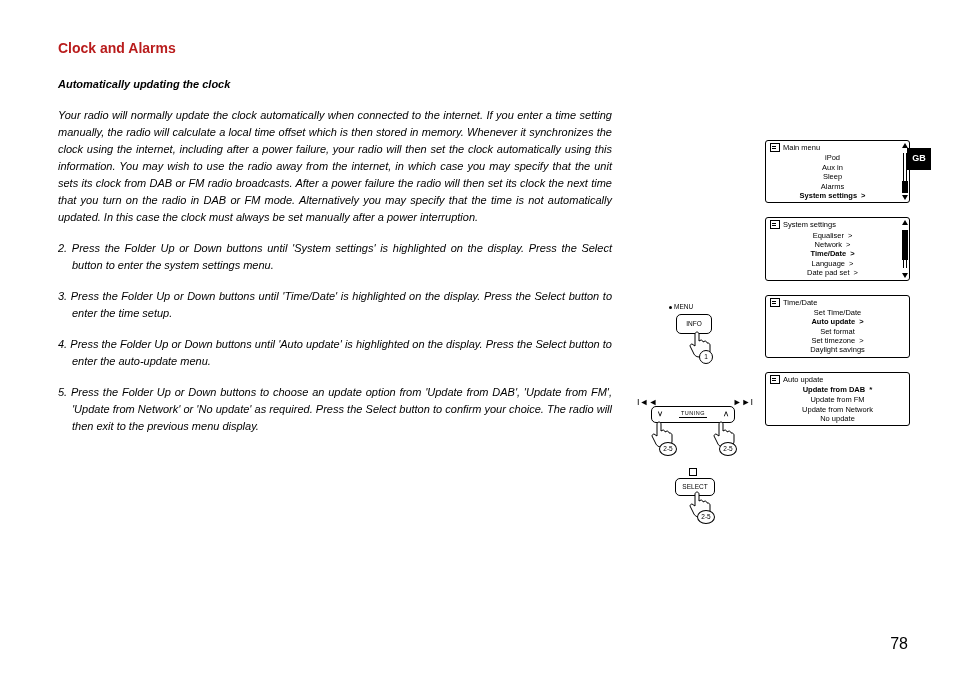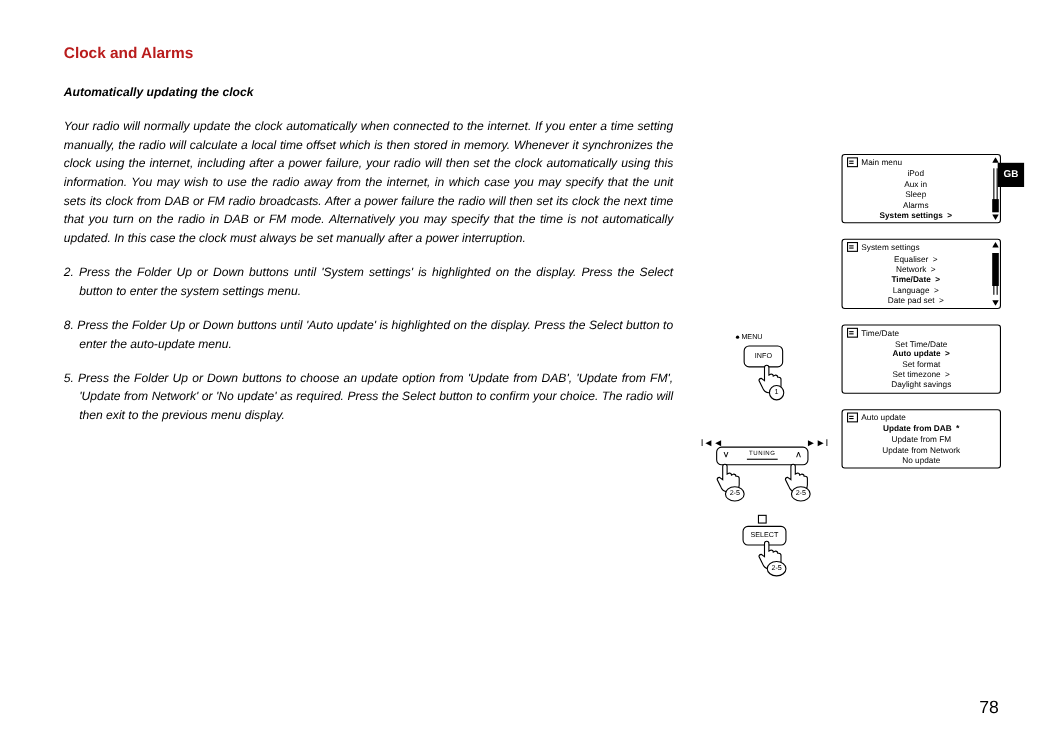--- a/index.html
+++ b/index.html
@@ -55,21 +55,22 @@
 </head>
 <body>
 
 <div class="page">
   <h2 class="title">Clock and Alarms</h2>
 
   <div class="body-col">
     <p class="subhead">Automatically updating the clock</p>
     <p>Your radio will normally update the clock automatically when connected to the internet. If you enter a time setting manually, the radio will calculate a local time offset which is then stored in memory. Whenever it synchronizes the clock using the internet, including after a power failure, your radio will then set the clock automatically using this information. You may wish to use the radio away from the internet, in which case you may specify that the unit sets its clock from DAB or FM radio broadcasts. After a power failure the radio will then set its clock the next time that you turn on the radio in DAB or FM mode. Alternatively you may specify that the time is not automatically updated. In this case the clock must always be set manually after a power interruption.</p>
     <p class="step">2. Press the Folder Up or Down buttons until 'System settings' is highlighted on the display. Press the Select button to enter the system settings menu.</p>
-    <p class="step">8. Press the Folder Up or Down buttons until 'Auto update' is highlighted on the display. Press the Select button to enter the auto-update menu.</p>
+    <p class="step">3. Press the Folder Up or Down buttons until 'Time/Date' is highlighted on the display. Press the Select button to enter the time setup.</p>
+    <p class="step">4. Press the Folder Up or Down buttons until 'Auto update' is highlighted on the display. Press the Select button to enter the auto-update menu.</p>
     <p class="step">5. Press the Folder Up or Down buttons to choose an update option from 'Update from DAB', 'Update from FM', 'Update from Network' or 'No update' as required. Press the Select button to confirm your choice. The radio will then exit to the previous menu display.</p>
   </div>
 
   <div class="gb">GB</div>
 
   <div class="side">
 
     <div class="diagram">
       <div class="lbl-menu"><span class="dot"></span><span>MENU</span></div>
       <div class="btn btn-info">INFO</div>

